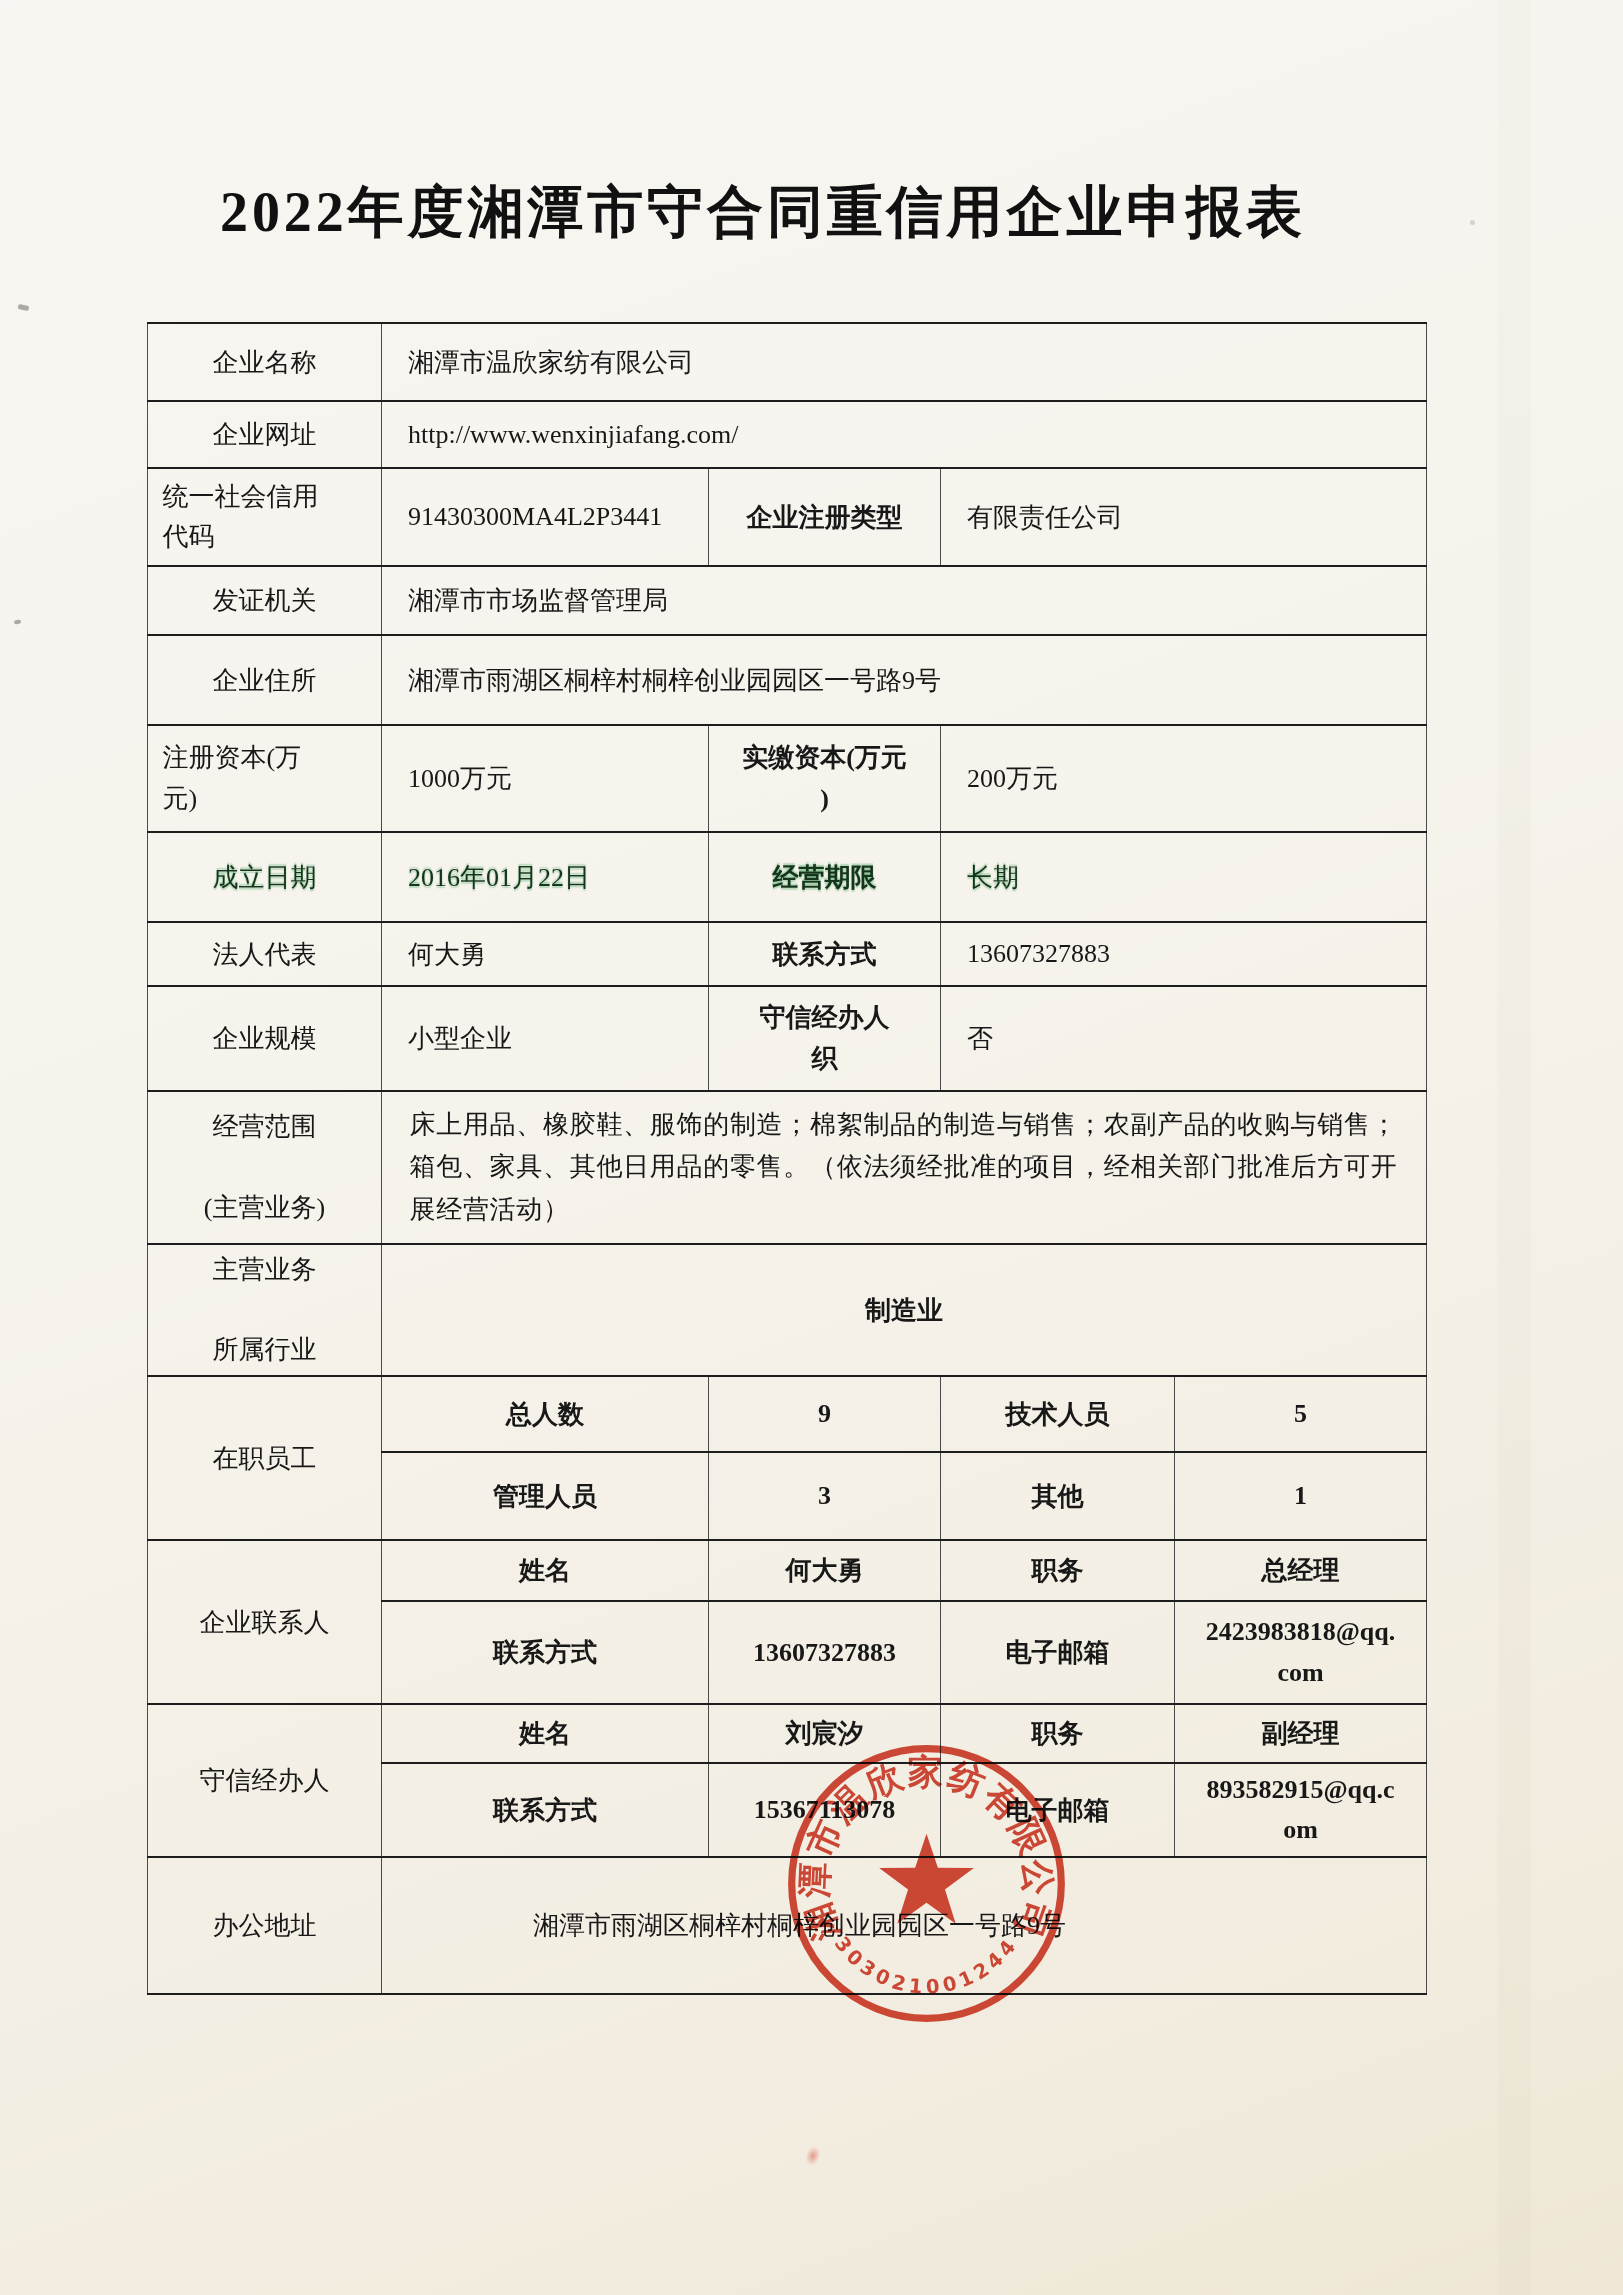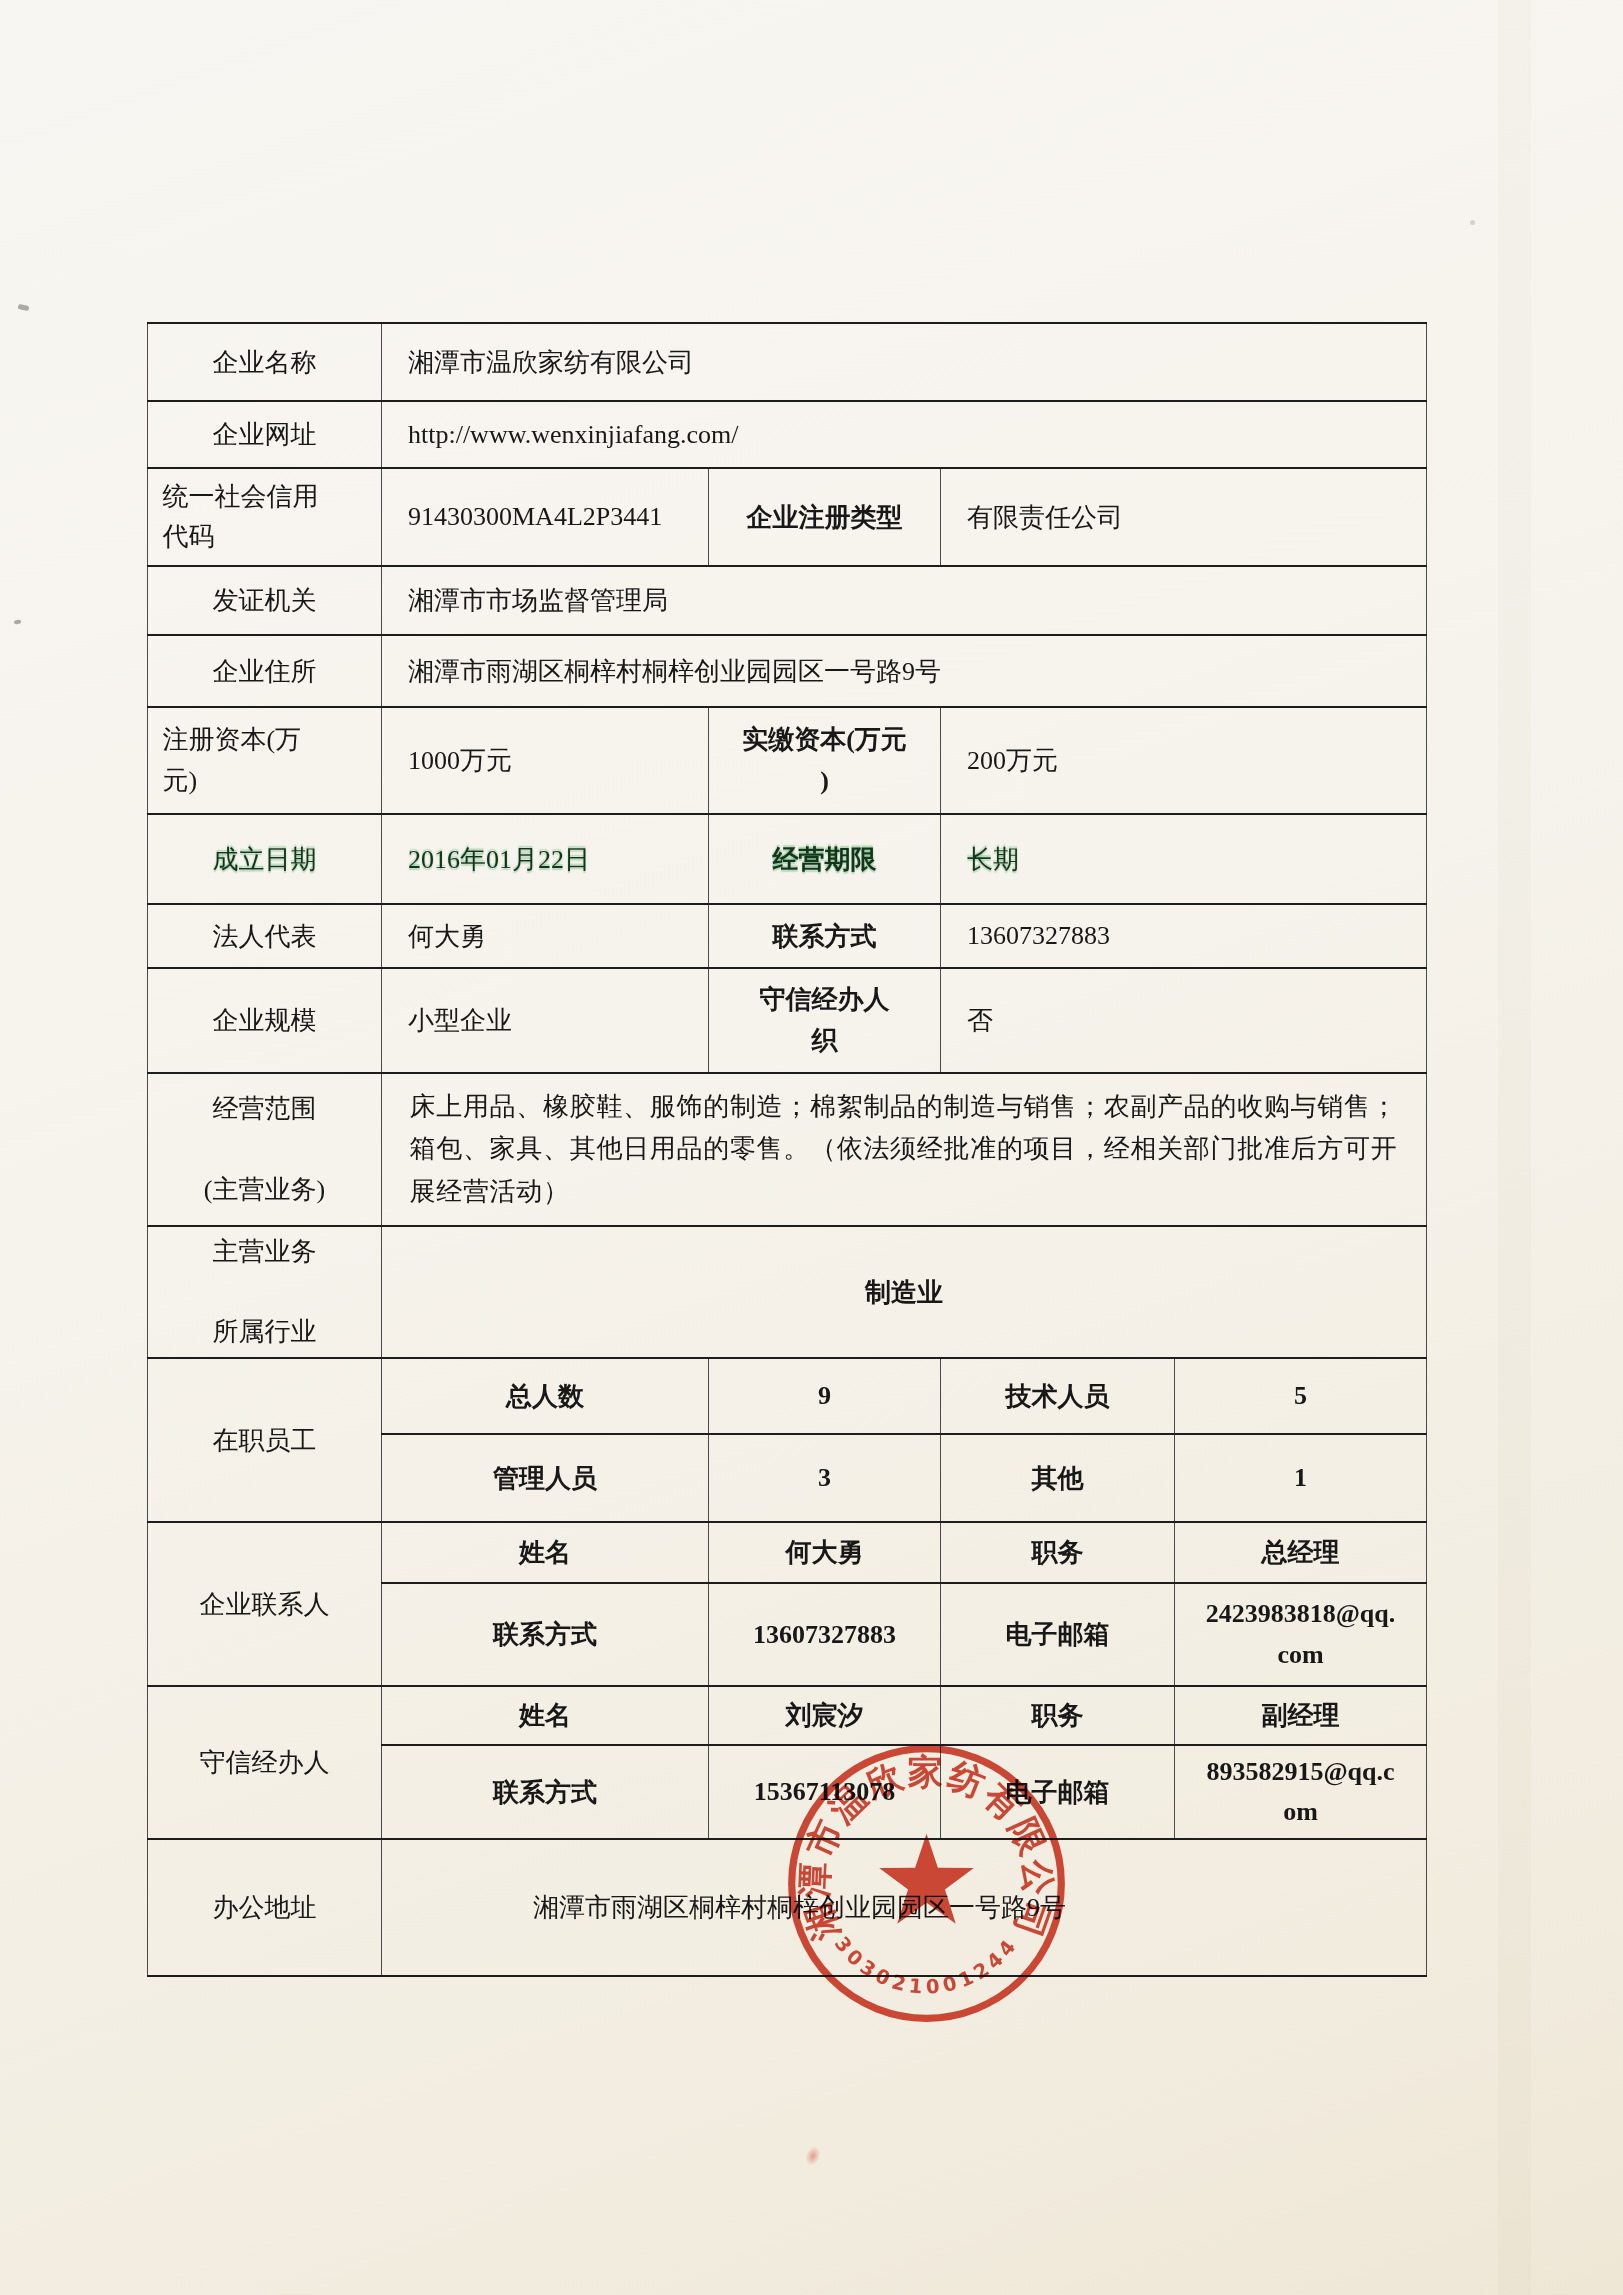--- a/index.html
+++ b/index.html
@@ -41,21 +41,21 @@
   td.scope{
     text-align:left;padding:0 27.5px;
     line-height:1.62;letter-spacing:0.7px;
   }
   td.office-val{text-align:center;padding-right:209px;}
   .tint-green{
     color:#15341c;
     text-shadow:0 2px 1.3px rgba(40,155,70,.33),0 -2px 1.3px rgba(40,155,70,.33);
   }
   tr.r1{height:78px;} tr.r2{height:67px;} tr.r3{height:98px;}
-  tr.r4{height:69px;} tr.r5{height:72px;} tr.r6{height:107px;}
+  tr.r4{height:69px;} tr.r5{height:90px;} tr.r6{height:107px;}
   tr.r7{height:90px;} tr.r8{height:64px;} tr.r9{height:105px;}
   tr.r10{height:153px;} tr.r11{height:132px;}
   tr.r12a{height:76px;} tr.r12b{height:88px;}
   tr.r13a{height:61px;} tr.r13b{height:103px;}
   tr.r14a{height:59px;} tr.r14b{height:94px;}
   tr.r15{height:137px;}
   .stamp{
     position:absolute;left:776px;top:1733px;
     width:301px;height:301px;
     mix-blend-mode:multiply;
@@ -83,20 +83,21 @@
   .scan-streak{
     position:absolute;top:0;bottom:0;left:1498px;width:33px;
     background:rgba(90,80,60,.025);
   }
 </style>
 </head>
 <body>
 
 <div class="page">
 
+  <div class="title">2022年度湘潭市守合同重信用企业申报表</div>
 
   <table class="form-table">
     <colgroup>
       <col style="width:234px">
         <col style="width:327px">
         <col style="width:232px">
       <col style="width:234px">
         <col style="width:252px">
     </colgroup>
 

